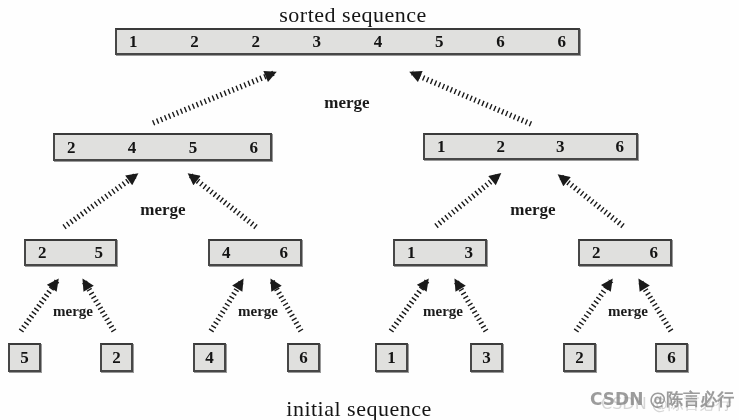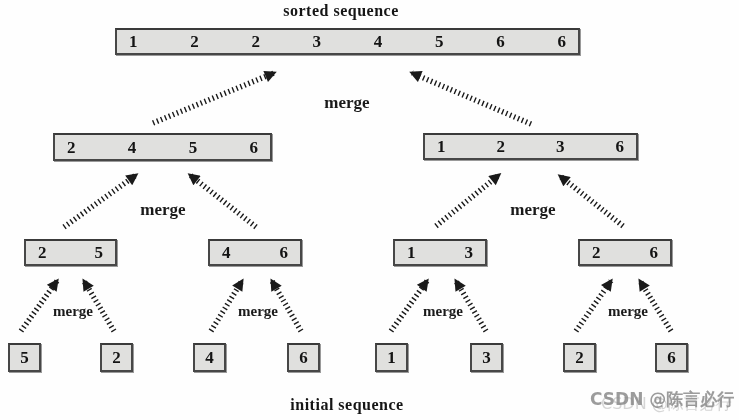--- a/index.html
+++ b/index.html
@@ -2,21 +2,21 @@
 <html><head>
 <meta charset="utf-8">
 <style>
   html,body{margin:0;padding:0;background:#fff;}
   #canvas{
     position:relative;width:739px;height:420px;background:#fefefe;
     font-family:"Liberation Serif","DejaVu Serif",serif;color:#111;overflow:hidden;
   }
   .lbl{
     position:absolute;transform:translateX(-50%);white-space:nowrap;
-    font-weight:bold;font-size:16px;letter-spacing:.5px;color:#151515;
+    font-weight:normal;font-size:22px;letter-spacing:.5px;color:#151515;margin-left:12px;
   }
   .merge-lbl{
     position:absolute;transform:translateX(-50%);white-space:nowrap;
     font-weight:bold;font-size:17px;color:#1a1a1a;text-align:right;
   }
   .merge-sm{font-size:15px;}
   .seq-box{
     position:absolute;box-sizing:border-box;
     background:var(--box-fill,#e0e0de);
     border:2px solid var(--box-border,#474747);

